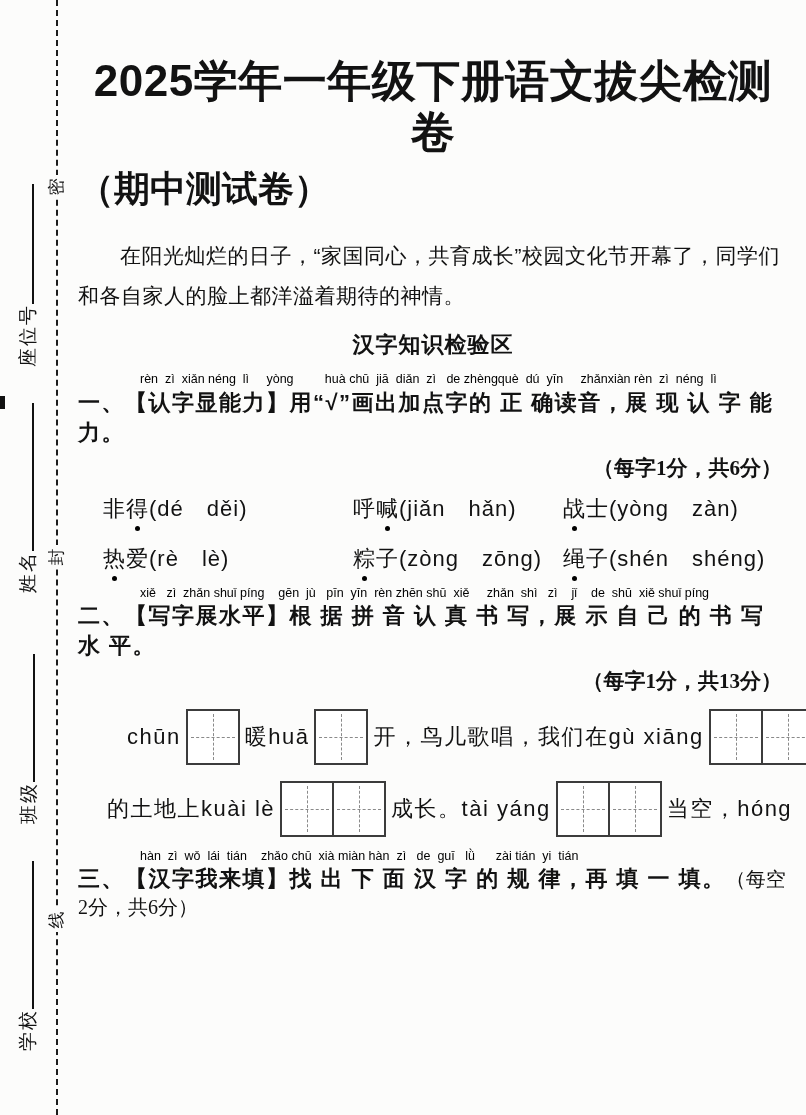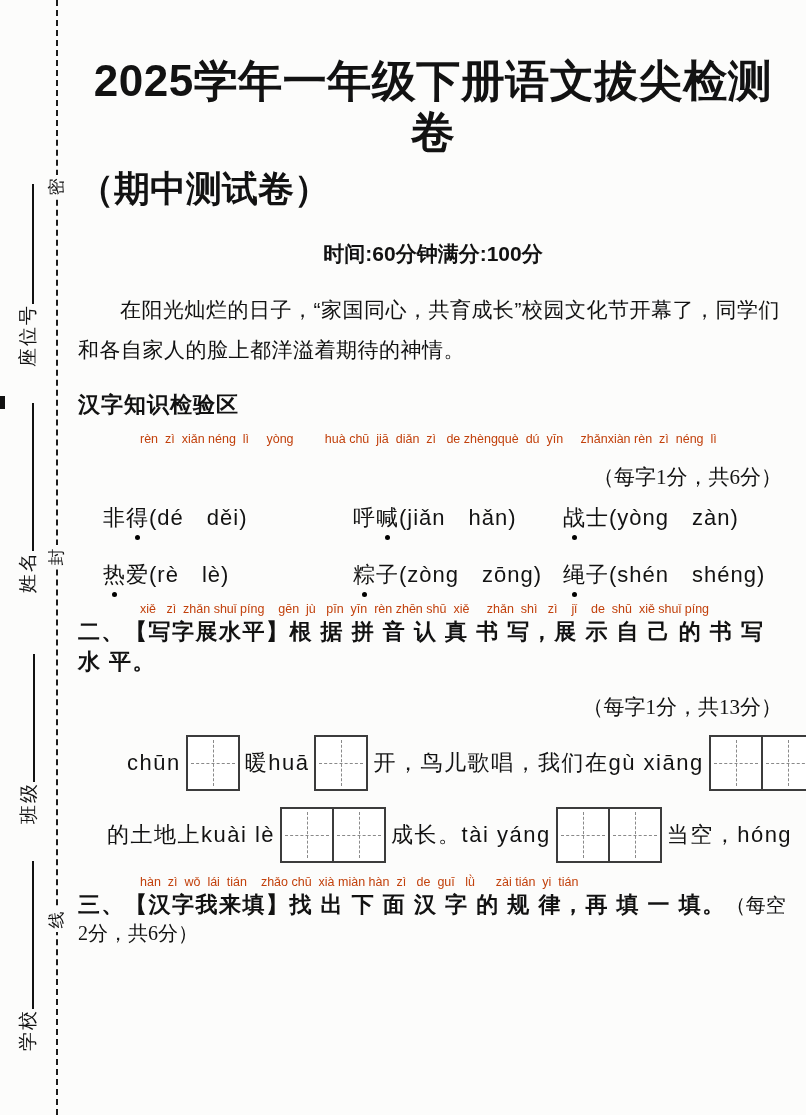--- a/index.html
+++ b/index.html
@@ -20,34 +20,34 @@
   .edge-tick { position:absolute; left:0; width:5px; height:13px; background:#111; }
 
   
   .content { position:absolute; left:78px; top:0; width:710px; }
   .title { font-size:44px; font-weight:900; text-align:center; margin-top:56px;
     line-height:1.15; letter-spacing:0.5px; }
   .subtitle { font-size:36px; font-weight:900; text-align:left; margin-top:8px; }
   .time-line { font-size:21px; font-weight:700; text-align:center; margin-top:26px; }
   .intro { font-size:21px; line-height:40px; margin-top:22px; text-indent:2em;
     letter-spacing:0.5px; }
-  .section-head { font-size:22px; font-weight:700; margin-top:20px;
+  .section-head { font-size:22px; font-weight:700; text-align:center; margin-top:14px;
     letter-spacing:1px; }
 
-  .q-pinyin { font-size:12.5px; color:#c2410c; white-space:pre-wrap; line-height:1.15;
+  .q-pinyin { font-size:12.5px; color:#000000; white-space:pre-wrap; line-height:1.15;
     margin:12px 0 0 62px; }
   .q-head { font-size:22px; font-weight:700; margin-top:1px; letter-spacing:1.5px; }
   .q-score { font-family:"Liberation Serif","DejaVu Serif",serif; font-size:21px;
-    text-align:right; margin-top:16px; padding-right:6px; }
+    text-align:right; margin-top:6px; padding-right:6px;font-weight:bold; }
   .q-score-inline { font-family:"Liberation Serif","DejaVu Serif",serif; font-weight:400;
     font-size:20px; letter-spacing:0; }
 
   
   .pairs { display:grid; grid-template-columns:250px 210px auto;
-    margin:12px 0 0 25px; row-gap:27px; font-size:22px; }
+    margin:12px 0 0 25px; row-gap:20px; font-size:22px; }
   .pair { white-space:nowrap; letter-spacing:1px; }
   .dotted { position:relative; display:inline-block; }
   .dotted::after { content:""; position:absolute; left:50%; margin-left:-2.5px;
     bottom:-7px; width:5px; height:5px; background:#000; border-radius:50%; }
 
   
   .write { margin-top:10px; font-size:22px; }
   .wline { display:flex; align-items:center; height:60px; margin-top:12px; }
   .wline .seg { margin:0 5px; letter-spacing:1.5px; white-space:nowrap; }
   .cells { display:inline-flex; flex:0 0 auto; }
@@ -83,28 +83,28 @@
 </div>
 <div class="side-field" style="left:-72px; top:938px; width:200px;">
   <span class="fld-label">学校</span>
     <span class="side-blank" style="width:148px;"></span>
 </div>
 
 <div class="content">
 
   <div class="title">2025学年一年级下册语文拔尖检测卷</div>
   <div class="subtitle">（期中测试卷）</div>
-  <div class="time-line">时间:60分钟满分:100分</div>
 
   <div class="intro">在阳光灿烂的日子，“家国同心，共育成长”校园文化节开幕了，同学们和各自家人的脸上都洋溢着期待的神情。</div>
 
   <div class="section-head">汉字知识检验区</div>
 
   <div>
     <div class="q-pinyin">rèn  zì  xiǎn néng  lì     yòng         huà chū  jiā  diǎn  zì   de zhèngquè  dú  yīn     zhǎnxiàn rèn  zì  néng  lì</div>
+    <div class="q-head">一、【认字显能力】用“√”画出加点字的 正 确读音，展 现 认 字 能 力。</div>
     <div class="q-score">（每字1分，共6分）</div>
     <div class="pairs">
       <div class="pair"><span>非</span><span class="dotted">得</span><span></span><span>(dé　děi)</span></div>
       <div class="pair"><span>呼</span><span class="dotted">喊</span><span></span><span>(jiǎn　hǎn)</span></div>
       <div class="pair"><span class="dotted">战</span><span>士</span><span>(yòng　zàn)</span></div>
       <div class="pair"><span class="dotted">热</span><span>爱</span><span>(rè　lè)</span></div>
       <div class="pair"><span class="dotted">粽</span><span>子</span><span>(zòng　zōng)</span></div>
       <div class="pair"><span class="dotted">绳</span><span>子</span><span>(shén　shéng)</span></div>
     </div>
   </div>

